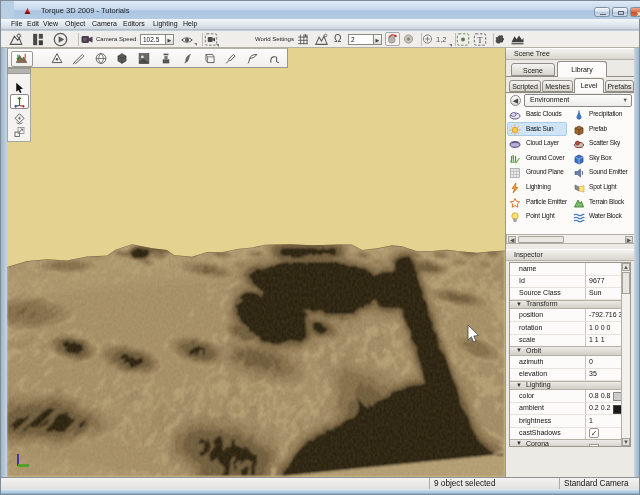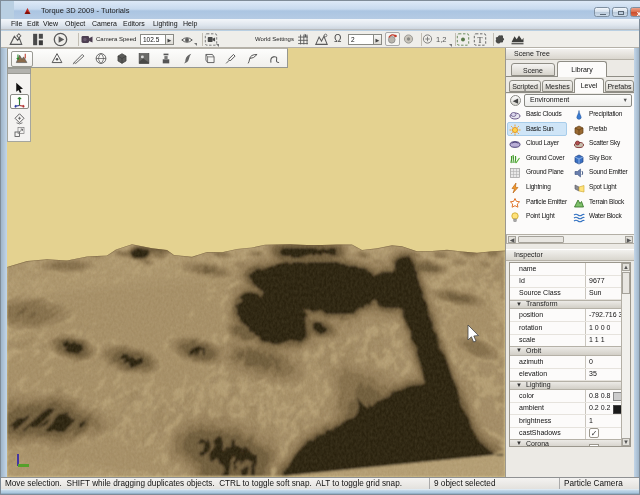--- a/index.html
+++ b/index.html
@@ -432,21 +432,20 @@
       </div>
 <div style="position:absolute;left:79px;top:181px;width:10px;height:3px;background:#fff;border:1px solid #9a968c;border-bottom:none"></div>
 <div style="position:absolute;right:0px;top:0;width:9px;height:183px;background:#f1f0ec;border-left:1px solid #b3afa5">
         <div style="position:absolute;left:0px;top:0px;width:8px;height:8px;background:#e3e1db;border:1px solid #a5a29a;font-size:6px;line-height:7px;text-align:center;color:#555">▲</div>
         <div style="position:absolute;left:0px;bottom:0px;width:8px;height:8px;background:#e3e1db;border:1px solid #a5a29a;font-size:6px;line-height:7px;text-align:center;color:#555">▼</div>
         <div style="position:absolute;left:0px;top:9px;width:8px;height:22px;background:#e8e6e1;border:1px solid #a5a29a"></div>
       </div>
 </div>
   </div>
 <div class="statusbar">
-<span style="position:absolute;left:4px;top:1px">Move selection.&nbsp; SHIFT while dragging duplicates objects.&nbsp; CTRL to toggle soft snap.&nbsp; ALT to toggle grid snap.</span>
 <span style="position:absolute;left:433px;top:1px">9 object selected</span>
-<span style="position:absolute;left:563px;top:1px">Particle Camera</span>
+<span style="position:absolute;left:563px;top:1px">Standard Camera</span>
 <div style="position:absolute;left:428px;top:0;width:1px;height:12px;background:#aaa"></div>
 <div style="position:absolute;left:558px;top:0;width:1px;height:12px;background:#aaa"></div>
 </div>
 <div class="bottomborder"></div>
 <div class="leftborder"></div>
 <div class="rightborder"></div>
 
 </body></html>

